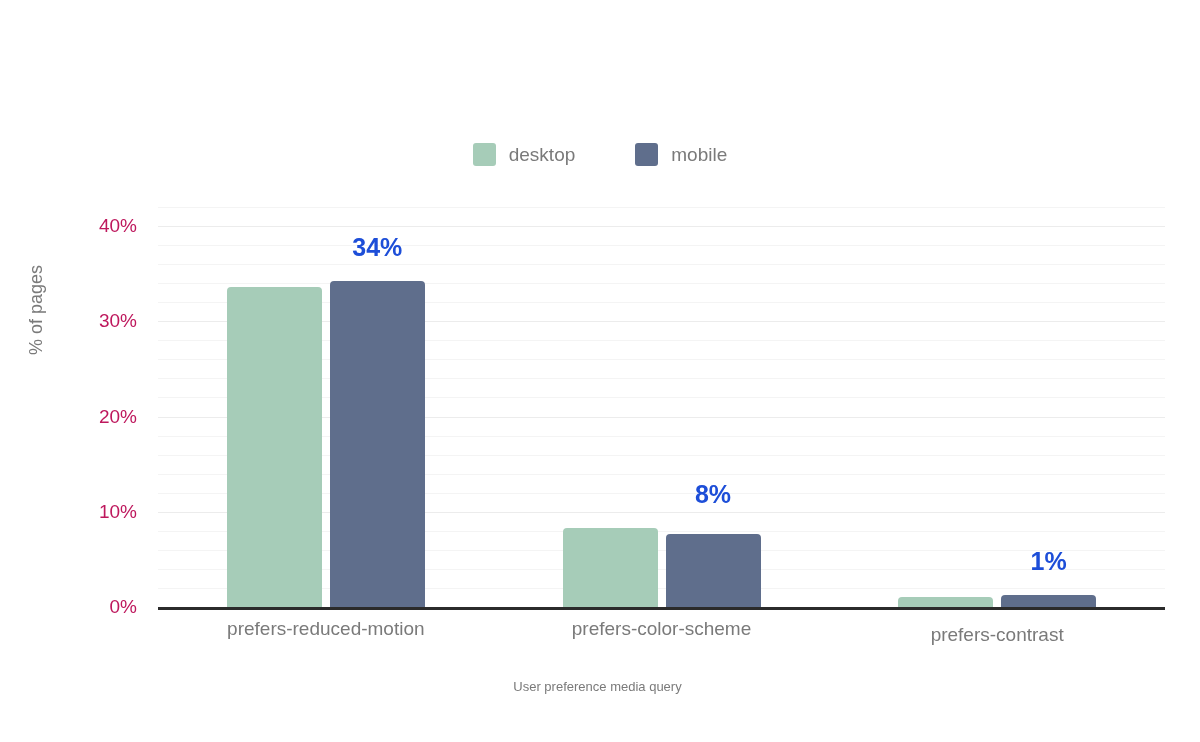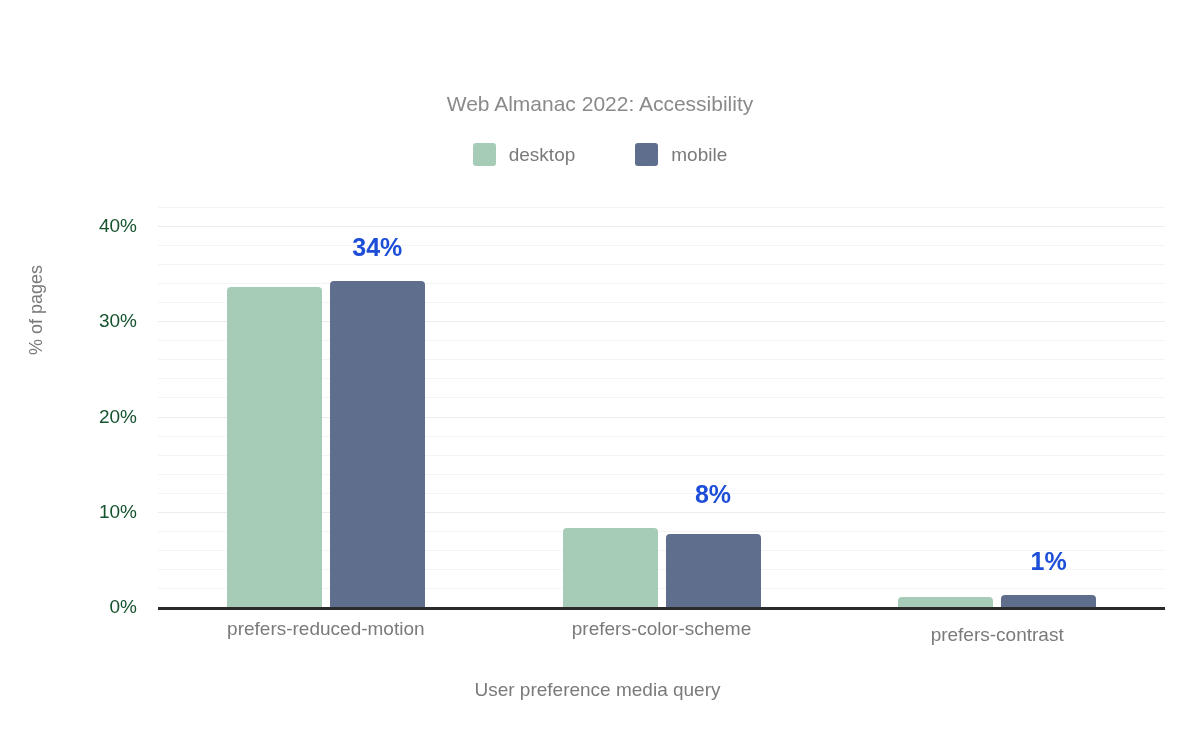--- a/index.html
+++ b/index.html
@@ -96,21 +96,21 @@
     background: #2b2b2b;
   }
 
   
   .ytick {
     position: absolute;
     right: 1028px;
     width: 120px;
     text-align: right;
     font-size: 19px;
-    color: #14532d;
+    color: #be185d;
     transform: translateY(-50%);
   }
 
   
   .bar {
     position: absolute;
     bottom: 0;
     border-radius: 4px 4px 0 0;
   }
   .bar.desktop { background: #a6ccb8; }
@@ -137,40 +137,39 @@
     white-space: nowrap;
   }
 
   
   .xaxis-title {
     position: absolute;
     top: 679px;
     left: 0;
     width: 1195px;
     text-align: center;
-    font-size: 19px;
+    font-size: 13px;
     color: #7a7a7a;
   }
   .yaxis-title {
     position: absolute;
     left: 26px;
     top: 355px;
     font-size: 18px;
     color: #7a7a7a;
     transform: rotate(-90deg);
     transform-origin: left top;
     white-space: nowrap;
   }
 </style>
 </head>
 <body>
 
 <div id="chart-root">
 
-  <div class="chart-subtitle">Web Almanac 2022: Accessibility</div>
 
   <div class="legend" id="legend">
       <div class="legend-item">
         <span class="legend-swatch" style="background: rgb(166, 204, 184);"></span>
         <span class="legend-label">desktop</span>
       </div>
       <div class="legend-item">
         <span class="legend-swatch" style="background: rgb(95, 110, 140);"></span>
         <span class="legend-label">mobile</span>
       </div>

